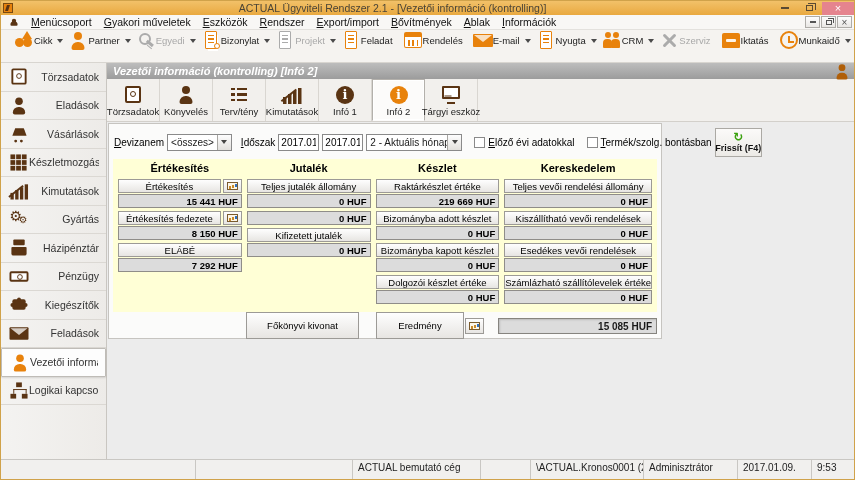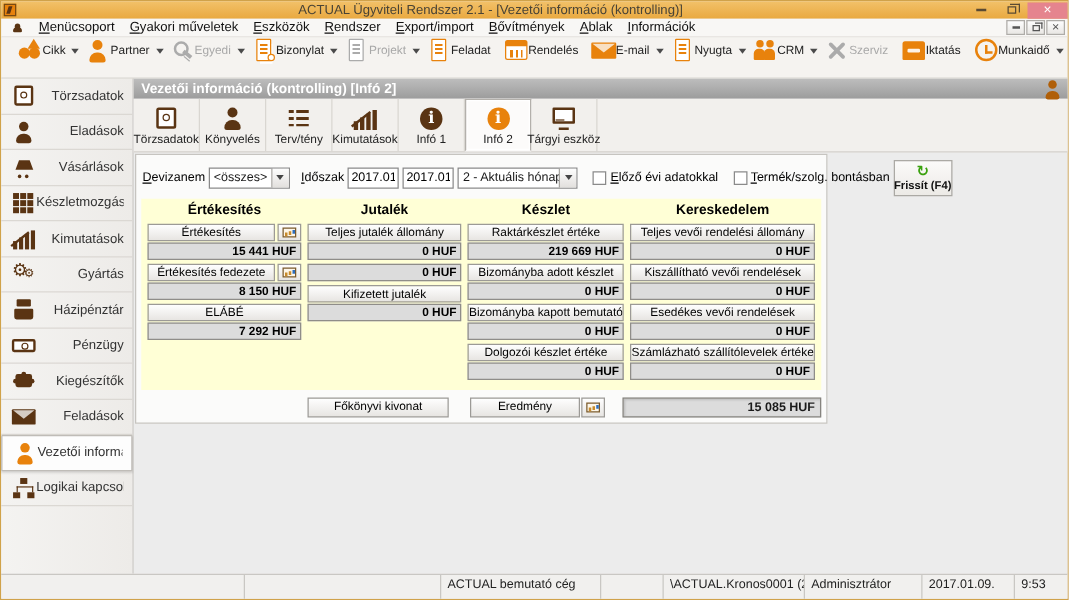--- a/index.html
+++ b/index.html
@@ -90,21 +90,21 @@
 
   
   .main { flex:1; display:flex; min-height:0; }
   .sidebar { width:106px; flex:none; background:linear-gradient(90deg,#f4f3f1,#edebe8); border-right:1px solid #c9c6c1; display:flex; flex-direction:column; }
   .sb-item { height:28.5px; flex:none; display:flex; align-items:center; padding:0 7px 0 8px; border-bottom:1px solid #dbd8d3; cursor:default; }
   .sb-item .ic { transform:scale(.95); }
   .sb-label { flex:1; text-align:right; font-size:10.5px; color:#333; white-space:nowrap; overflow:hidden; }
   .sb-item.selected { background:#fdfdfd; border:1px solid #bfbcb7; border-radius:1px; box-shadow:0 1px 2px rgba(0,0,0,.12); }
 
   .content { flex:1; display:flex; flex-direction:column; background:#ececec; min-width:0; }
-  .content-header { height:16px; flex:none; background:linear-gradient(#bdbdbd,#9c9c9c); display:flex; align-items:center; padding:0 2px 0 6px; }
+  .content-header { height:16px; flex:none; background:linear-gradient(#bdbdbd,#9c9c9c); display:flex; align-items:center; padding:0 2px 0 6px;font-style:italic; }
   .content-header .hdr-title { flex:1; color:#fff; font-weight:bold; font-size:11px; white-space:nowrap; }
   .content-header .ic { transform:scale(.85); --c:#b05f08; }
 
   .tabstrip { height:43px; flex:none; background:#f2f0ed; border-bottom:1px solid #d3d0cb; display:flex; align-items:stretch; }
   .tab { width:53px; flex:none; display:flex; flex-direction:column; align-items:center; justify-content:center; gap:2px; border-right:1px solid #d9d6d1; cursor:default; padding-top:2px; }
   .tab .tab-label { font-size:9.5px; color:#222; white-space:nowrap; }
   .tab.active { background:#fcfbfa; border:1px solid #b3b0ab; border-bottom-color:#fcfbfa; box-shadow:inset 0 0 0 1px #fff; }
 
   .panel { width:554px; margin:1px 0 0 1px; background:#fbfbfa; border:1px solid #c6c4c0; padding:3px 4px 4px 4px; flex:none; }
   .filter-row { display:flex; align-items:center; gap:3px; height:30px; padding:0 1px; }
@@ -125,21 +125,21 @@
   .yellow-panel { margin-top:2px; background:#ffffd6; padding:3px 5px 5px 5px; display:grid; grid-template-columns:repeat(4,1fr); column-gap:5px; }
   .col-title { text-align:center; font-weight:bold; font-size:11px; color:#000; height:16px; }
   .row-label-line { display:flex; gap:2px; margin-top:1px; }
   .row-btn { flex:1; height:14px; border:1px solid #9c9a96; background:linear-gradient(#fefefe,#e7e5e2); font-size:9.5px; color:#000; display:flex; align-items:center; justify-content:center; white-space:nowrap; overflow:hidden; cursor:default; }
   .mini-btn { width:19px; height:14px; border:1px solid #9c9a96; background:linear-gradient(#fefefe,#e7e5e2); display:flex; align-items:center; justify-content:center; cursor:default; }
   .mini-chart { position:relative; width:11px; height:8px; border:1px solid #7a5b2e; background:#fdf6e8; }
   .mini-chart::before { content:""; position:absolute; left:1px; bottom:0; width:2px; height:3px; background:#c88a2a; box-shadow:3px -1px 0 #c88a2a, 6px -2px 0 #2f6fbd; }
   .value-box { height:14px; border:1px solid #8f8d89; background:#dcdcdc; font-size:9.5px; font-weight:bold; color:#000; text-align:right; padding:1px 3px 0 0; margin:1px 0 3px 0; }
 
   .bottom-row { display:flex; align-items:center; margin-top:5px; height:17px; }
-  .btn { height:16px; border:1px solid #9c9a96; background:linear-gradient(#fefefe,#e7e5e2); font-size:9.5px; color:#000; display:flex; align-items:center; justify-content:center; cursor:default; }
+  .btn { height:27px; border:1px solid #9c9a96; background:linear-gradient(#fefefe,#e7e5e2); font-size:9.5px; color:#000; display:flex; align-items:center; justify-content:center; cursor:default; }
   .fokonyvi { width:113px; margin-left:133px; }
   .eredmeny { width:88px; margin-left:17px; }
   .eredmeny-icon { margin-left:1px; width:19px; height:16px; }
   .total-box { margin-left:14px; flex:1; height:16px; border:1px solid #86847f; background:#dcdcdc; box-shadow:inset 1px 1px 2px rgba(0,0,0,.15); font-size:10px; font-weight:bold; text-align:right; padding:2px 4px 0 0; }
 
   
   .statusbar { height:20px; flex:none; background:#f1f0ee; border-top:1px solid #c9c7c3; display:flex; font-size:10px; color:#222; }
   .sb-cell { border-right:1px solid #c9c7c3; padding:2px 0 0 5px; white-space:nowrap; overflow:hidden; flex:none; }
 </style>
 </head>
@@ -409,21 +409,21 @@
               <div class="col-title">Készlet</div>
               <div class="row-label-line">
                 <span class="row-btn">Raktárkészlet értéke</span>
               </div>
               <div class="value-box">219 669 HUF</div>
               <div class="row-label-line">
                 <span class="row-btn">Bizományba adott készlet</span>
               </div>
               <div class="value-box">0 HUF</div>
               <div class="row-label-line">
-                <span class="row-btn">Bizományba kapott bemutató</span>
+                <span class="row-btn">Bizományba kapott készlet</span>
               </div>
               <div class="value-box">0 HUF</div>
               <div class="row-label-line">
                 <span class="row-btn">Dolgozói készlet értéke</span>
               </div>
               <div class="value-box">0 HUF</div>
             </div>
             <div>
               <div class="col-title">Kereskedelem</div>
               <div class="row-label-line">

